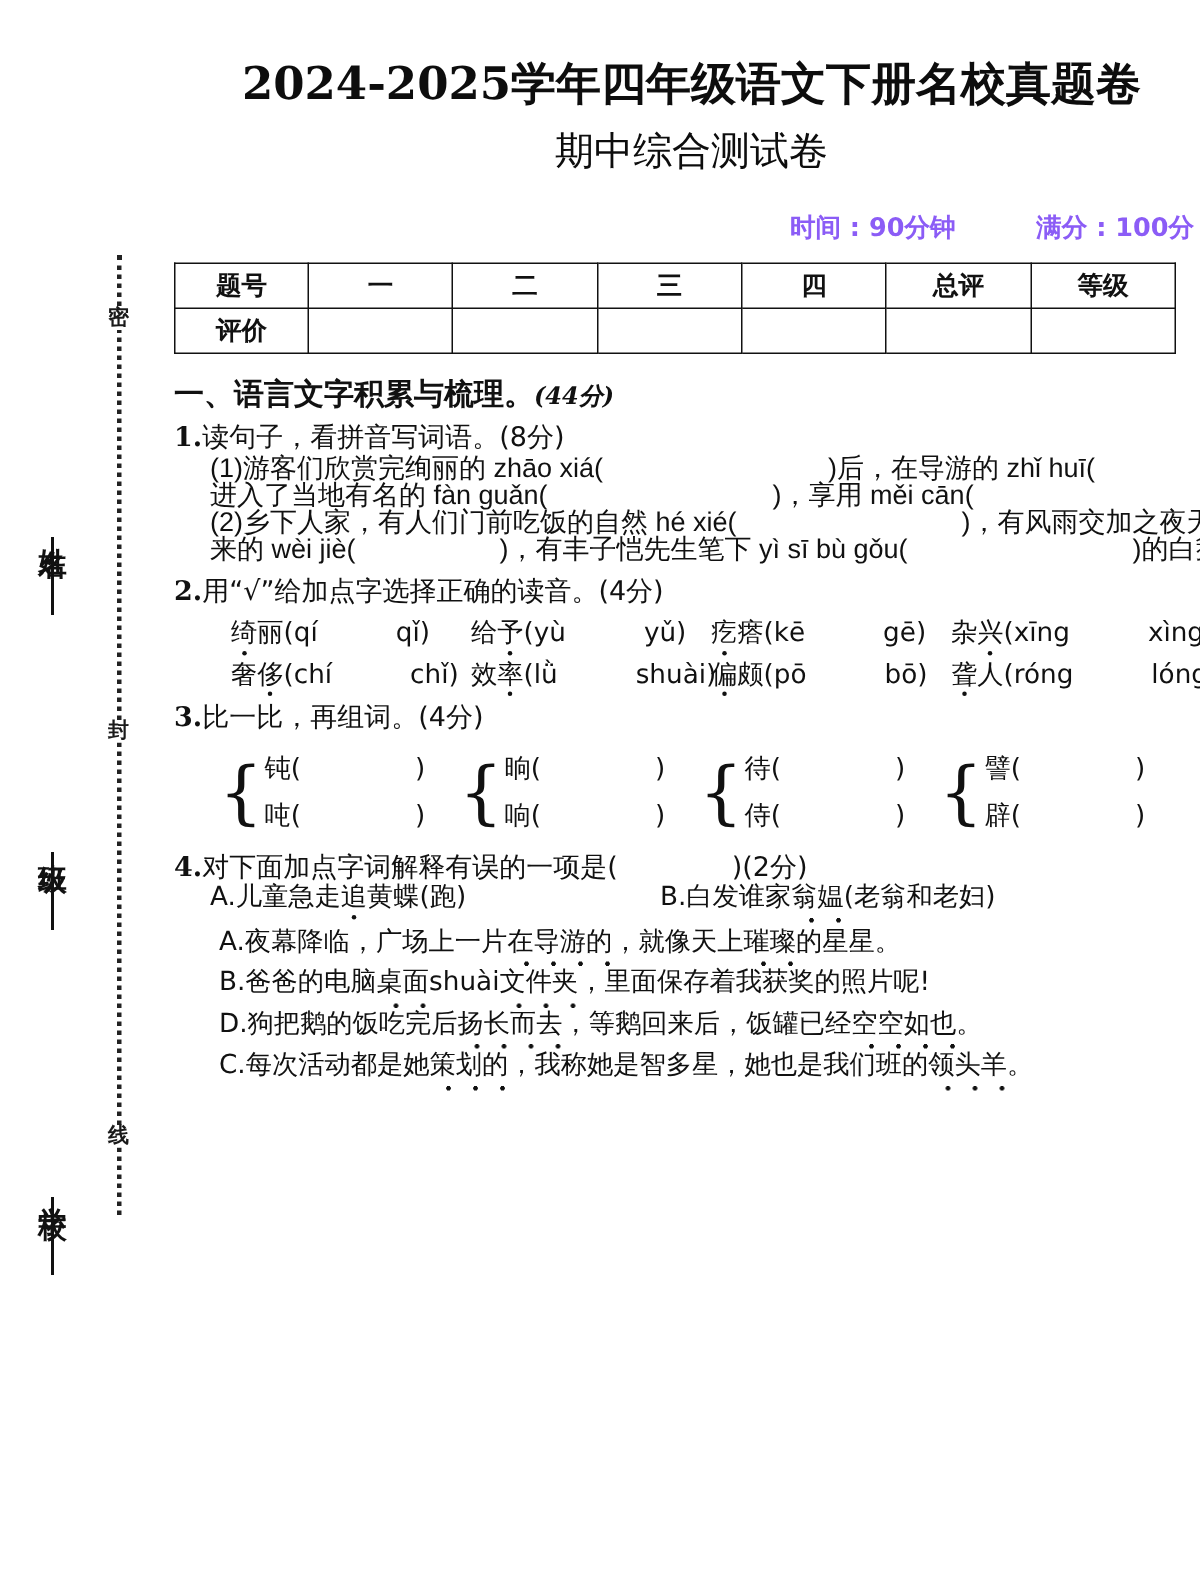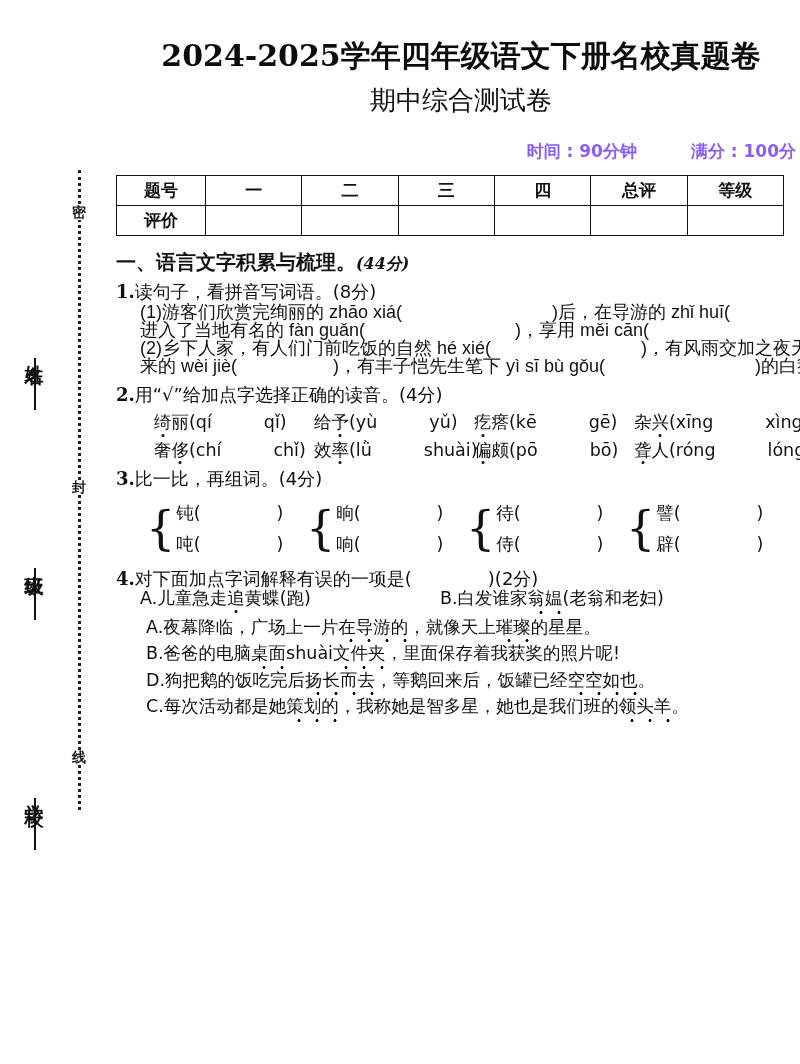--- a/index.html
+++ b/index.html
@@ -228,20 +228,21 @@
     font-size: 17.5px;
     font-family: "DejaVu Sans", sans-serif;
     white-space: nowrap;
   }
   .opt.half { width: 300px; }
   .opt-single { margin: 9px 0 0 30px; }
 
   .dots-u {
     position: relative;
     display: inline-block;
+    font-family: Liberation Mono, monospace;
   }
   .dots-u::after {
     content: "";
     position: absolute;
     left: 0; right: 0;
     bottom: -6px;
     height: 3px;
     background-image: radial-gradient(circle, #111 1.4px, transparent 1.6px);
     background-size: 18px 3px;
     background-position: 4px 0;

